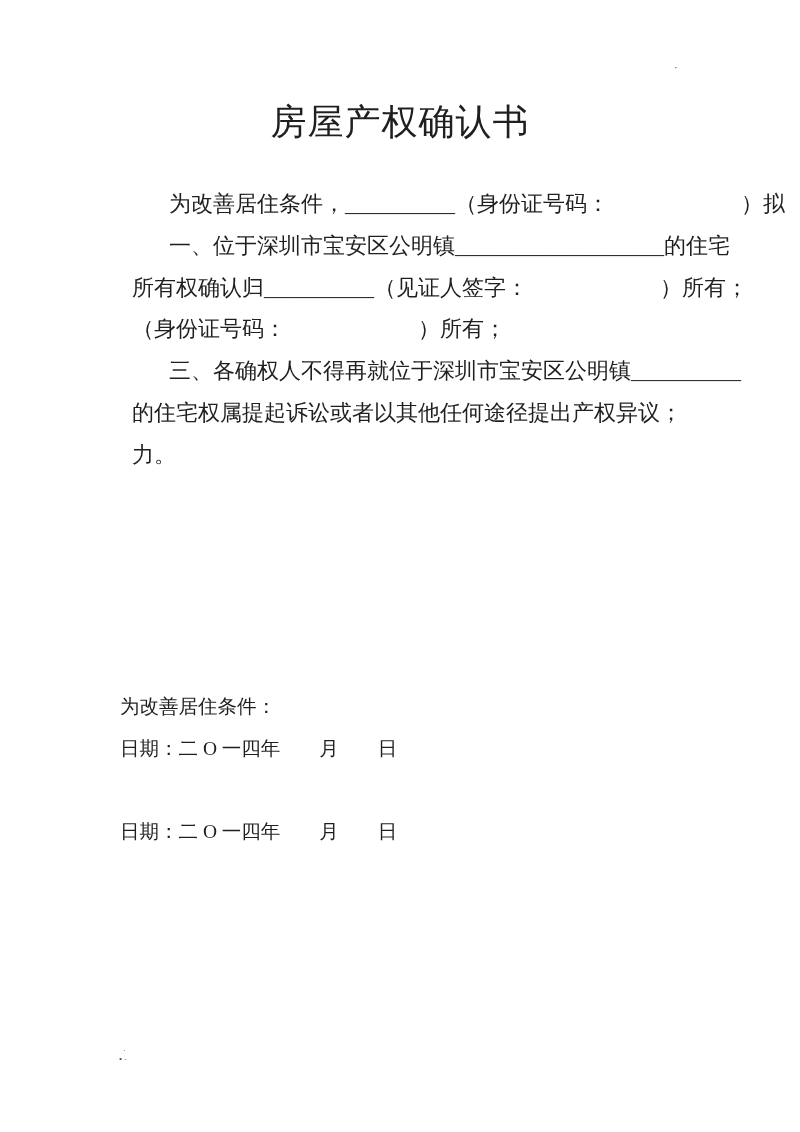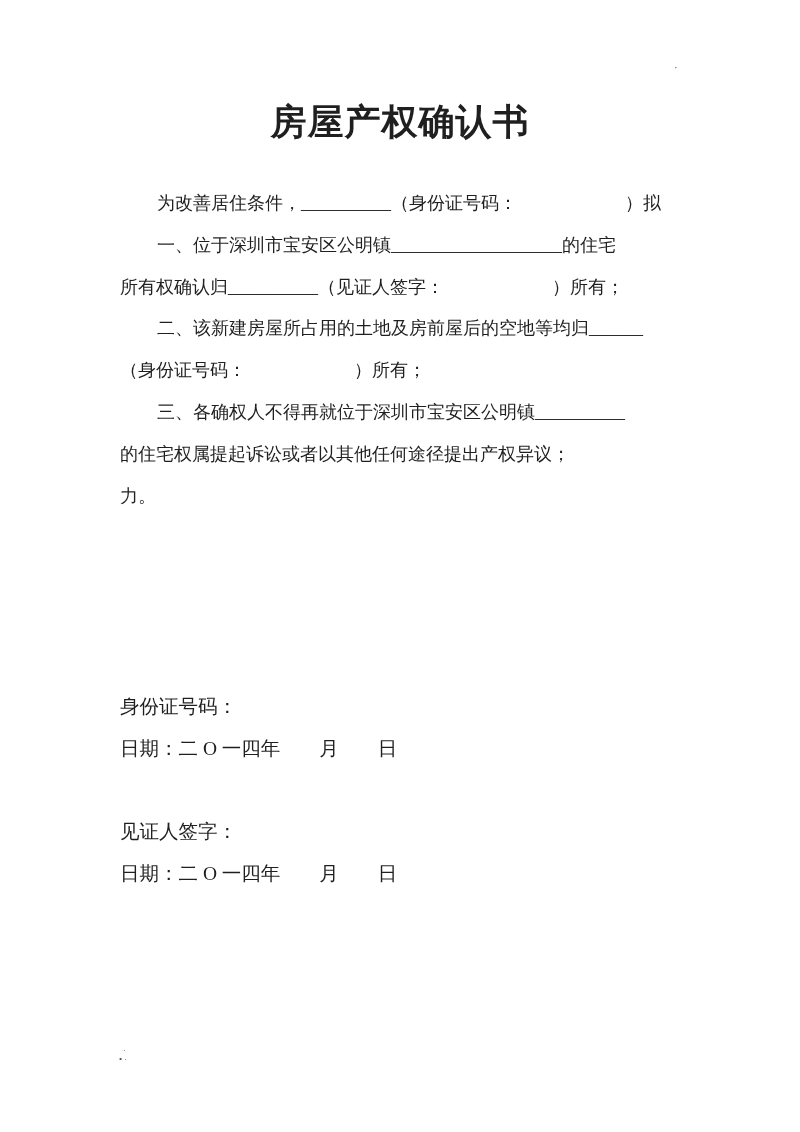--- a/index.html
+++ b/index.html
@@ -17,30 +17,30 @@
     color: #1f1f1f;
   }
   .doc-title {
     position: absolute;
     top: 98px;
     left: 0;
     width: 800px;
     margin: 0;
     text-align: center;
     font-size: 36px;
-    font-weight: 700;
+    font-weight: 400;
     line-height: 48px;
     letter-spacing: 1px;
   }
   .content {
     position: absolute;
     top: 183px;
-    left: 120px;
+    left: 132px;
     width: 570px;
-    font-size: 18px;
+    font-size: 22px;
     line-height: 41.8px;
   }
   .line {
     white-space: pre;
   }
   .line.indent {
     padding-left: 37px;
   }
   .sig-block {
     position: absolute;
@@ -65,33 +65,31 @@
 <div class="page">
 
   <div class="artifact a-tr">·</div>
 
   <h1 class="doc-title">房屋产权确认书</h1>
 
   <div class="content">
     <div class="line indent">为改善居住条件，__________（身份证号码：　　　　　　）拟</div>
     <div class="line indent">一、位于深圳市宝安区公明镇___________________的住宅</div>
     <div class="line">所有权确认归__________（见证人签字：　　　　　　）所有；</div>
-    <div class="line indent">二、该新建房屋所占用的土地及房前屋后的空地等均归______</div>
     <div class="line">（身份证号码：　　　　　　）所有；</div>
     <div class="line indent">三、各确权人不得再就位于深圳市宝安区公明镇__________</div>
     <div class="line">的住宅权属提起诉讼或者以其他任何途径提出产权异议；</div>
     <div class="line">力。</div>
   </div>
 
   <div class="sig-block sig-1">
-    <div class="line">身份证号码：</div>
+    <div class="line">为改善居住条件：</div>
     <div class="line">日期：二 O 一四年　　月　　日</div>
   </div>
 
   <div class="sig-block sig-2">
-    <div class="line">见证人签字：</div>
     <div class="line">日期：二 O 一四年　　月　　日</div>
   </div>
 
   <div class="artifact a-bl-1">·</div>
   <div class="artifact a-bl-2">•·</div>
 
 </div>
 
 </body></html>

